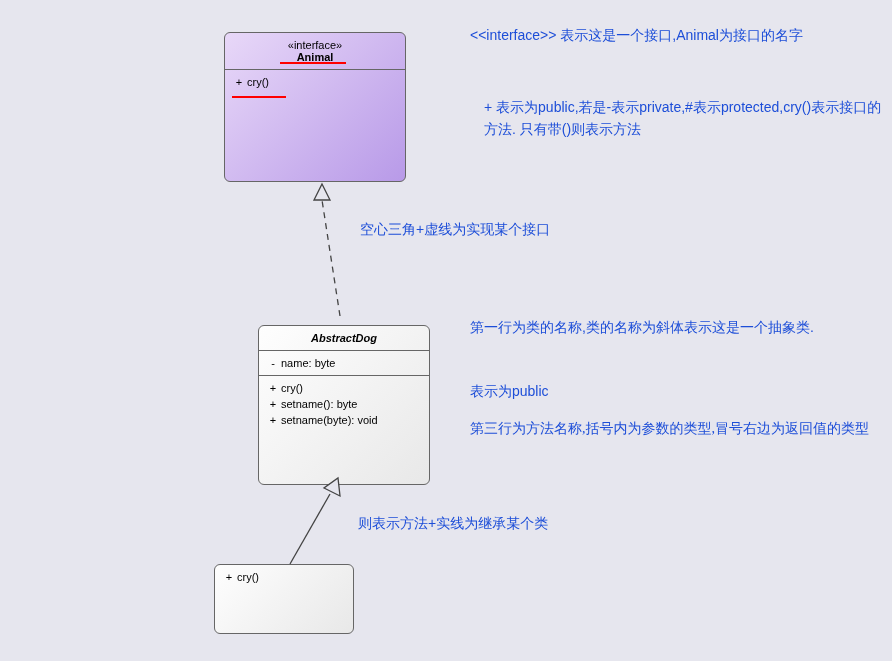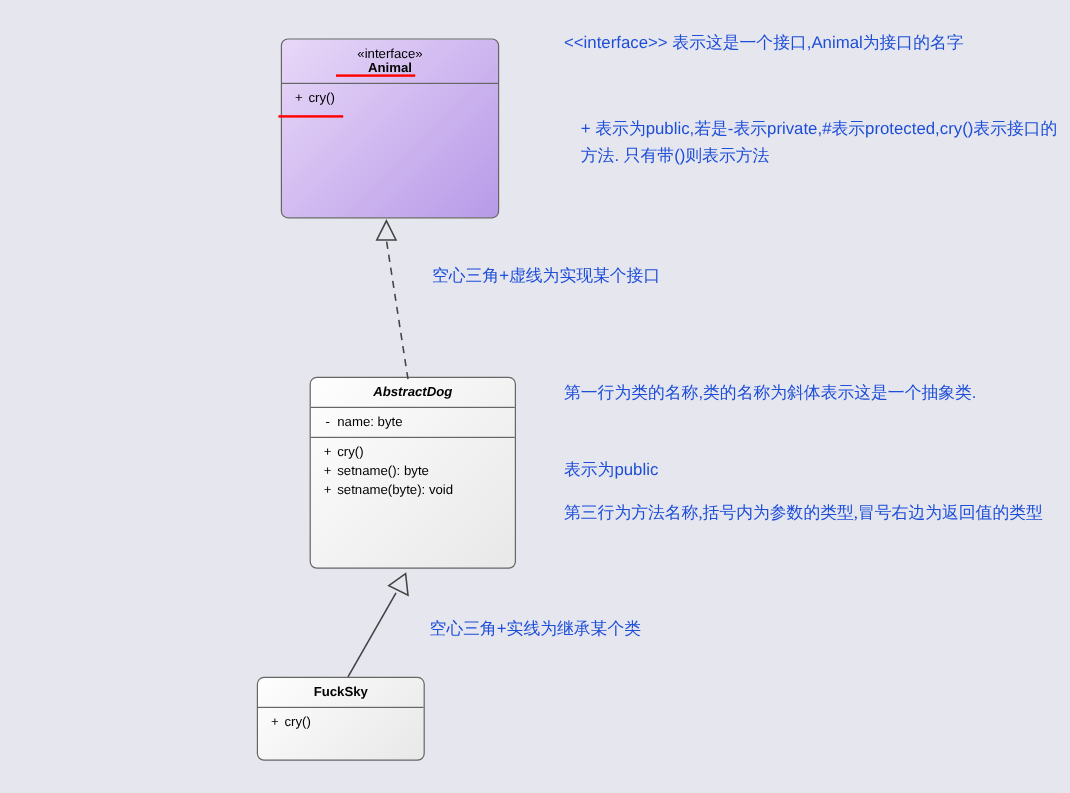--- a/index.html
+++ b/index.html
@@ -71,37 +71,37 @@
     top: 0;
     left: 0;
     width: 892px;
     height: 661px;
     pointer-events: none;
   }
 </style>
 </head>
 <body>
 
-<div class="uml-box interface" style="left:234px; top:32px; width:182px; height:150px;">
+<div class="uml-box interface" style="left:224px; top:32px; width:182px; height:150px;">
   <div class="uml-title">
     <div class="uml-stereo">«interface»</div>
     <div class="uml-name">Animal</div>
   </div>
   <div class="uml-section" style="border-bottom:none; height:110px;">
     <div class="uml-row">
       <span class="uml-vis">+</span>
       <span>cry()</span>
     </div>
   </div>
 </div>
 
 <div class="underline" style="left:280px; top:62px; width:66px;"></div>
 <div class="underline" style="left:232px; top:96px; width:54px;"></div>
 
-<div class="uml-box" style="left:258px; top:314px; width:172px; height:160px;">
+<div class="uml-box" style="left:258px; top:325px; width:172px; height:160px;">
   <div class="uml-title">
     <div class="uml-name abstract">AbstractDog</div>
   </div>
   <div class="uml-section">
     <div class="uml-row">
       <span class="uml-vis">-</span>
       <span>name: byte</span>
     </div>
   </div>
   <div class="uml-section" style="border-bottom:none; height:96px;">
@@ -114,23 +114,20 @@
       <span>setname(): byte</span>
     </div>
     <div class="uml-row">
       <span class="uml-vis">+</span>
       <span>setname(byte): void</span>
     </div>
   </div>
 </div>
 
 <div class="uml-box" style="left:214px; top:564px; width:140px; height:70px;">
-  <div class="uml-title">
-    <div class="uml-name">FuckSky</div>
-  </div>
   <div class="uml-section" style="border-bottom:none;">
     <div class="uml-row">
       <span class="uml-vis">+</span>
       <span>cry()</span>
     </div>
   </div>
 </div>
 
 <svg class="connector">
 
@@ -144,13 +141,13 @@
     <polygon points="338,478 340,496 324,488" fill="#e6e6ee" stroke="#444" stroke-width="1.3"></polygon>
   </g>
 </svg>
 
 <div class="annotation" style="left:470px; top:24px; width:400px;">&lt;&lt;interface&gt;&gt; 表示这是一个接口,Animal为接口的名字</div>
 <div class="annotation" style="left:484px; top:96px; width:400px;">+ 表示为public,若是-表示private,#表示protected,cry()表示接口的方法.  只有带()则表示方法</div>
 <div class="annotation" style="left:360px; top:218px; width:300px;">空心三角+虚线为实现某个接口</div>
 <div class="annotation" style="left:470px; top:316px; width:400px;">第一行为类的名称,类的名称为斜体表示这是一个抽象类.</div>
 <div class="annotation" style="left:470px; top:380px; width:400px;">表示为public</div>
 <div class="annotation" style="left:470px; top:418px; width:400px;font-family:Liberation Serif, serif;">第三行为方法名称,括号内为参数的类型,冒号右边为返回值的类型</div>
-<div class="annotation" style="left:358px; top:512px; width:300px;">空心三角+实线为继承某个类</div>
+<div class="annotation" style="left:358px; top:512px; width:300px;">则表示方法+实线为继承某个类</div>
 
 </body></html>

